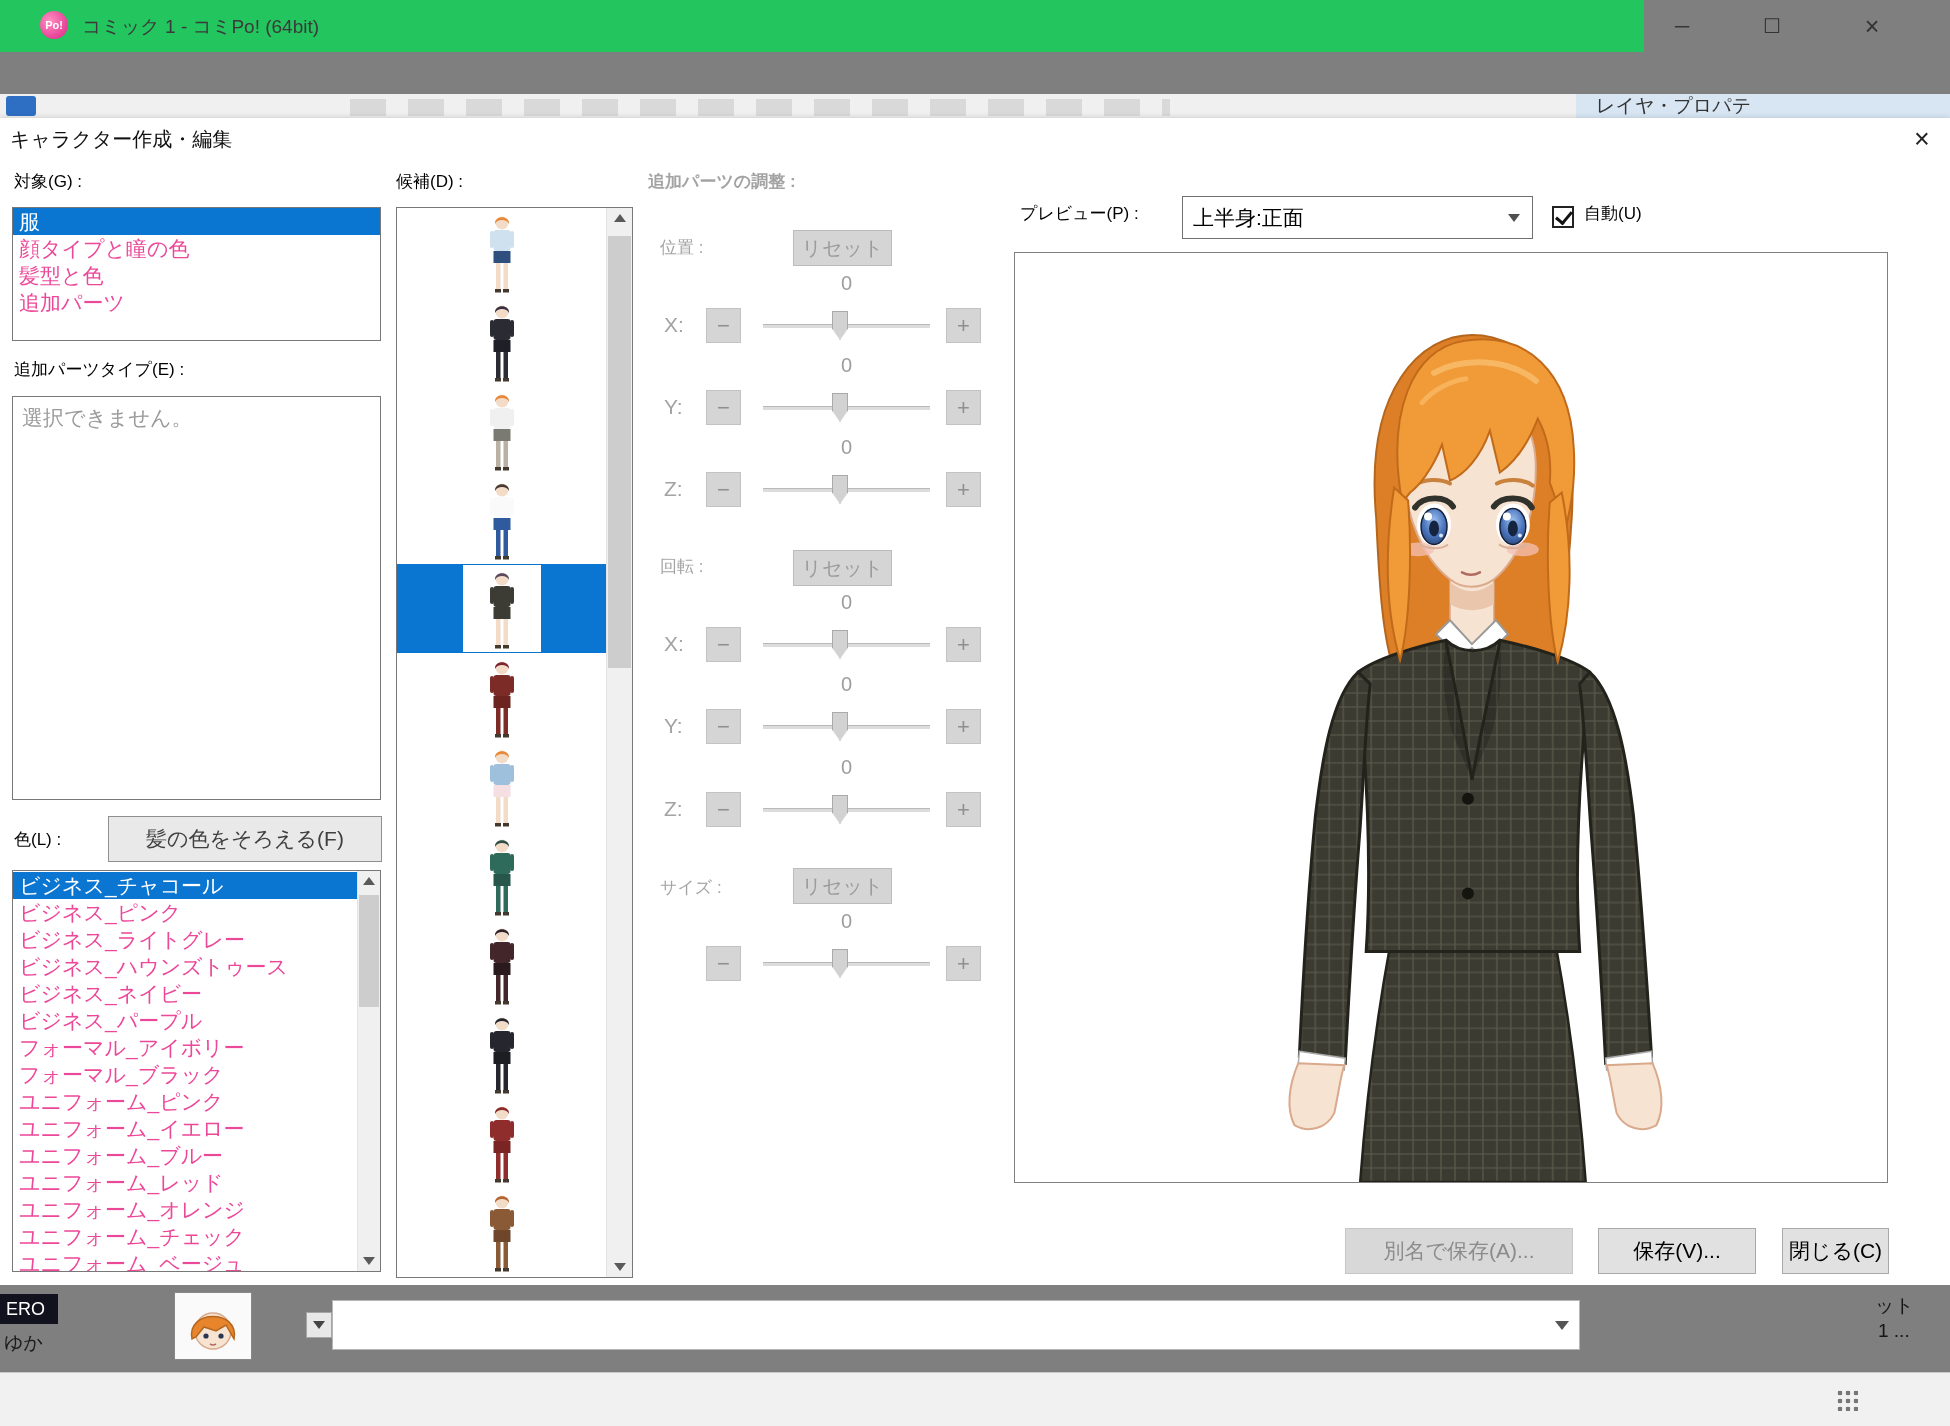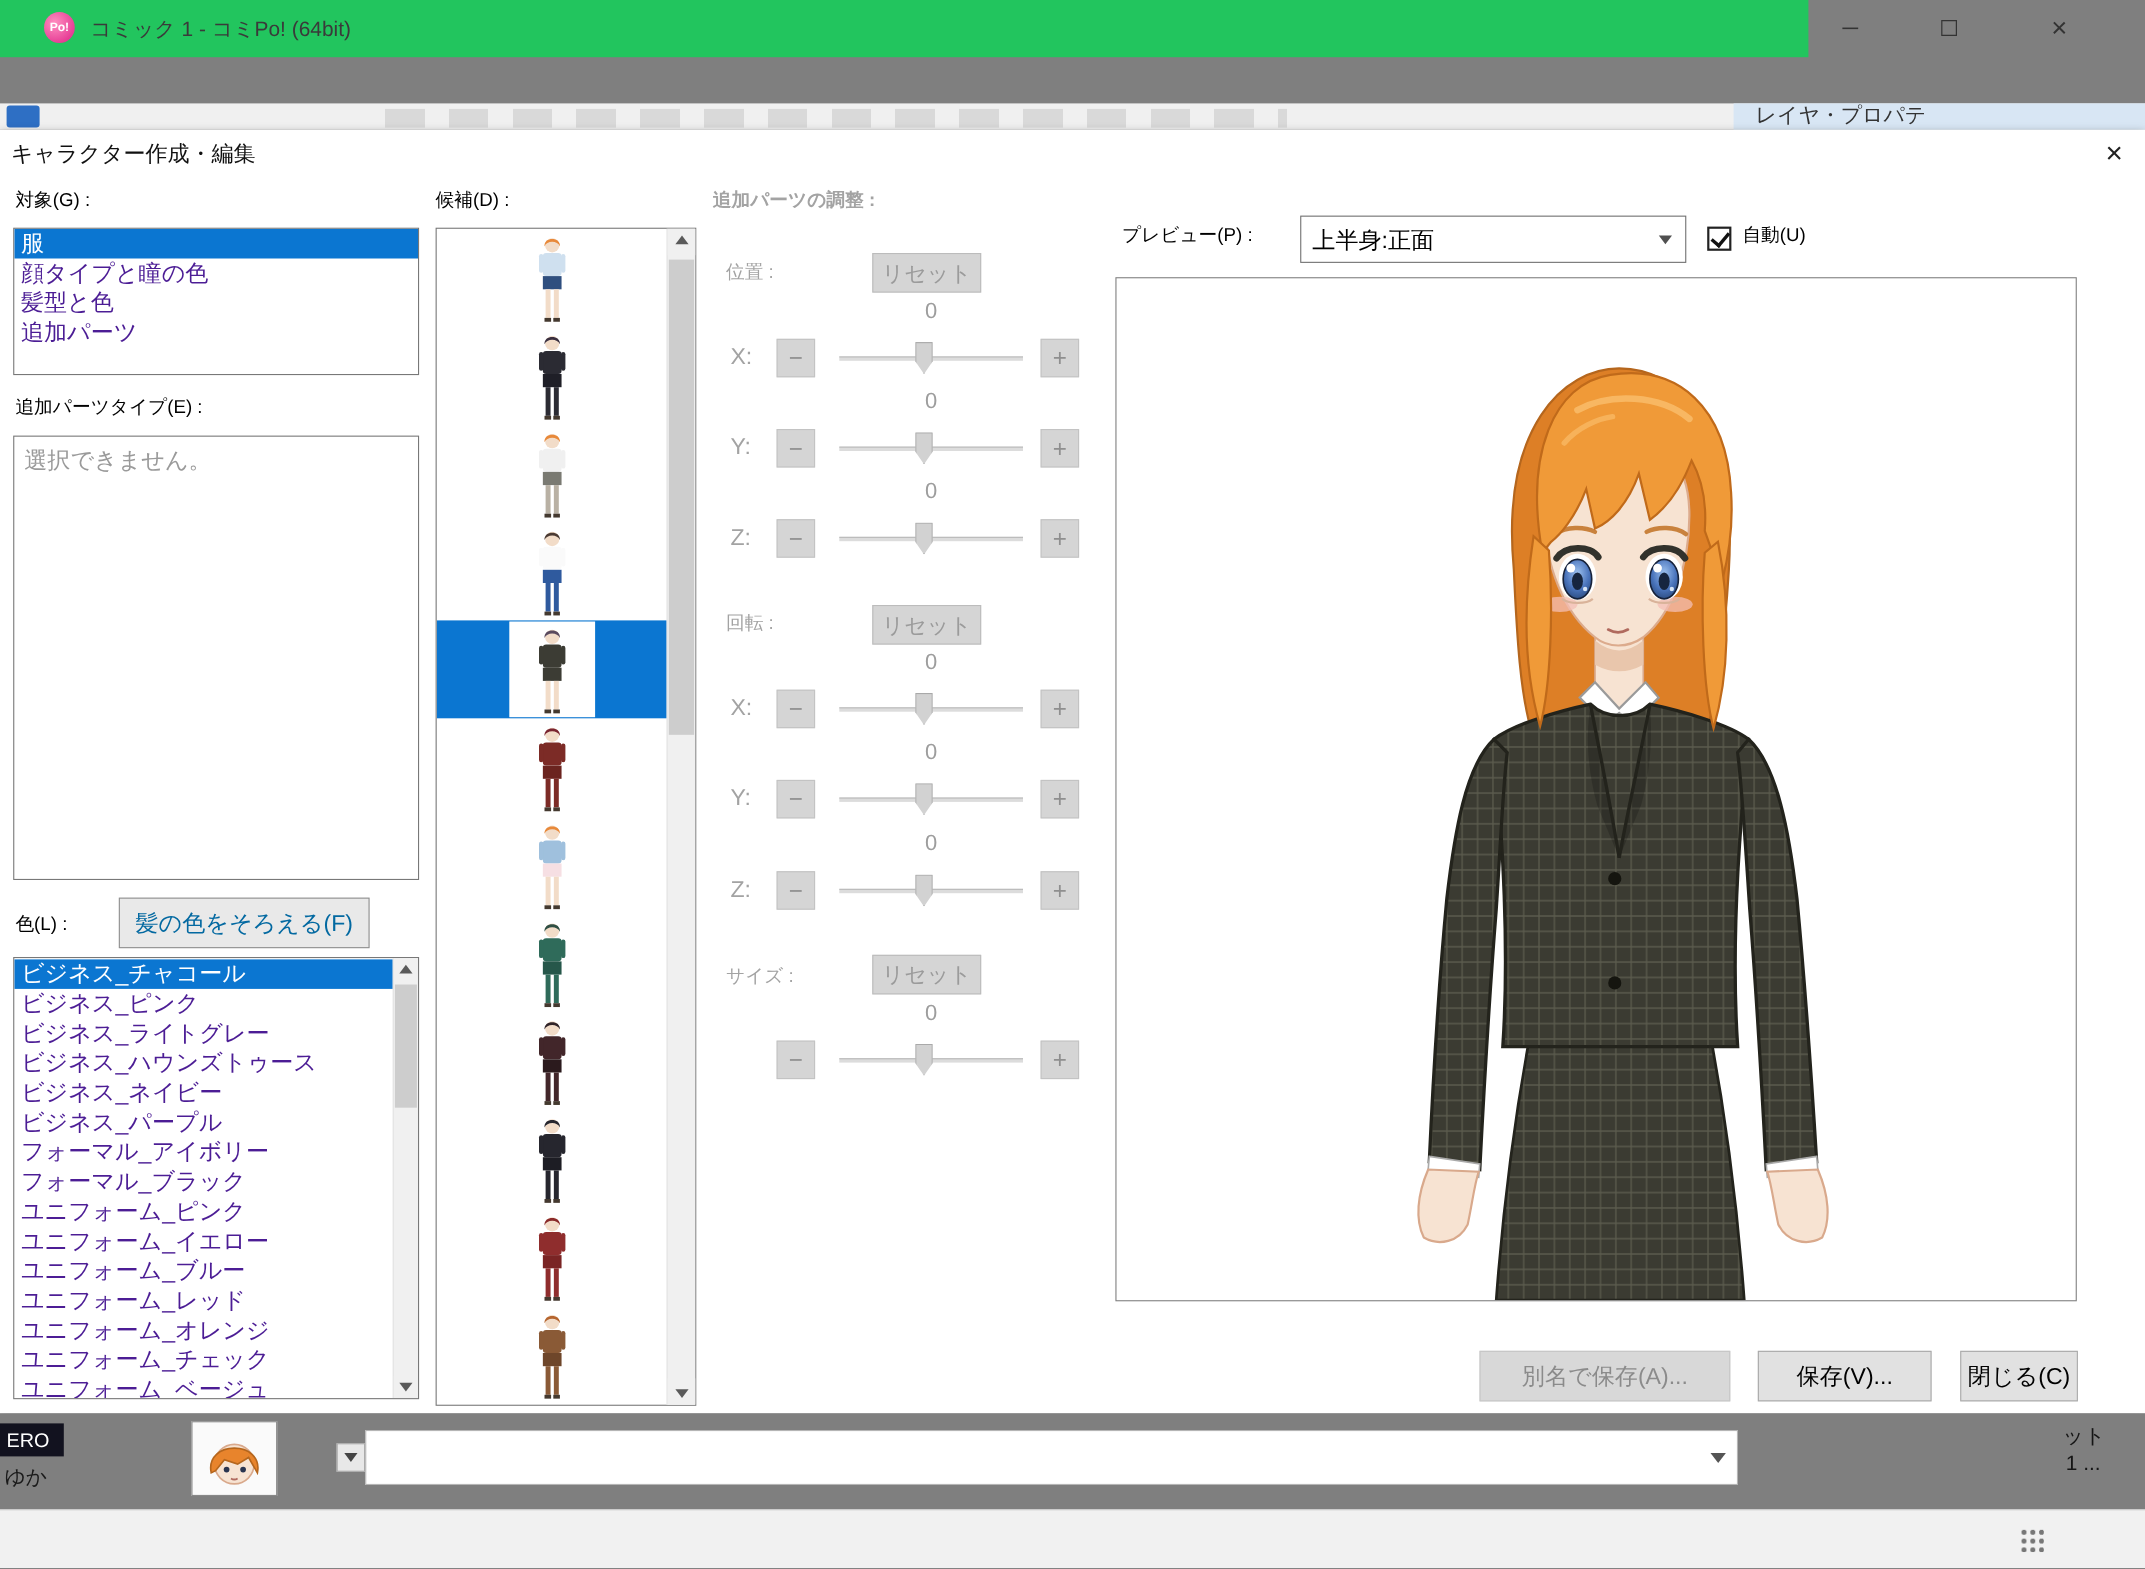--- a/index.html
+++ b/index.html
@@ -33,38 +33,38 @@
   .dialog{position:absolute;left:0;top:118px;width:1950px;height:1167px;background:#fff;
     box-shadow:0 3px 8px rgba(0,0,0,.4);}
   .dlg-title{position:absolute;left:10px;top:8px;font-size:20px;color:#111;}
   .dlg-close{position:absolute;left:1900px;top:2px;width:44px;height:38px;font-size:27px;color:#222;
     display:flex;align-items:center;justify-content:center;}
 
   .lbl{position:absolute;font-size:17px;color:#000;white-space:nowrap;}
   .gray{color:#a3a3a3;}
 
   .listbox{position:absolute;background:#fff;border:1px solid #787878;overflow:hidden;box-sizing:border-box;}
-  .lb-item{height:27px;line-height:27px;font-size:21px;color:#4c1d95;padding-left:6px;white-space:nowrap;overflow:hidden;}
+  .lb-item{height:27px;line-height:27px;font-size:21px;color:#ec4899;padding-left:6px;white-space:nowrap;overflow:hidden;}
   .lb-item.selected{background:#0b76d1;color:#fff;}
   .lb-inner{position:absolute;left:0;top:1px;right:22px;bottom:0;overflow:hidden;}
   .empty-text{position:absolute;left:9px;top:7px;font-size:21px;color:#9a9a9a;}
 
   
   .vscroll{position:absolute;right:0;top:0;bottom:0;background:#f0f0f0;border-left:1px solid #e3e3e3;}
   .vs-up,.vs-down{position:absolute;left:0;right:0;height:20px;background:#f0f0f0;}
   .vs-up{top:0;} .vs-down{bottom:0;}
   .vs-up::after,.vs-down::after{content:"";position:absolute;left:50%;margin-left:-6px;
     border-left:6px solid transparent;border-right:6px solid transparent;}
   .vs-up::after{top:6px;border-bottom:8px solid #5a5a5a;}
   .vs-down::after{bottom:6px;border-top:8px solid #5a5a5a;}
   .vs-thumb{position:absolute;left:1px;right:1px;background:#cdcdcd;}
 
   
-  .hairbtn{position:absolute;left:108px;top:698px;width:228px;height:46px;background:#e9e9e9;
-    border:1px solid #8f8f8f;font-size:21px;color:#0369a1;display:flex;align-items:center;justify-content:center;box-sizing:border-box;}
+  .hairbtn{position:absolute;left:108px;top:698px;width:274px;height:46px;background:#e9e9e9;
+    border:1px solid #8f8f8f;font-size:21px;color:#404040;display:flex;align-items:center;justify-content:center;box-sizing:border-box;}
 
   
   .candbox{position:absolute;left:396px;top:89px;width:237px;height:1071px;background:#fff;
     border:1px solid #787878;box-sizing:border-box;}
   .cand-list{position:absolute;left:0;top:0;right:25px;bottom:0;overflow:hidden;}
   .cand-row{height:89px;display:flex;align-items:center;justify-content:center;}
   .cand-row.selected{background:#0b76d1;}
   .thumb-card{width:78px;height:87px;display:flex;align-items:center;justify-content:center;}
   .cand-row.selected .thumb-card{background:#fff;}
   .cand-scroll{width:25px;}

